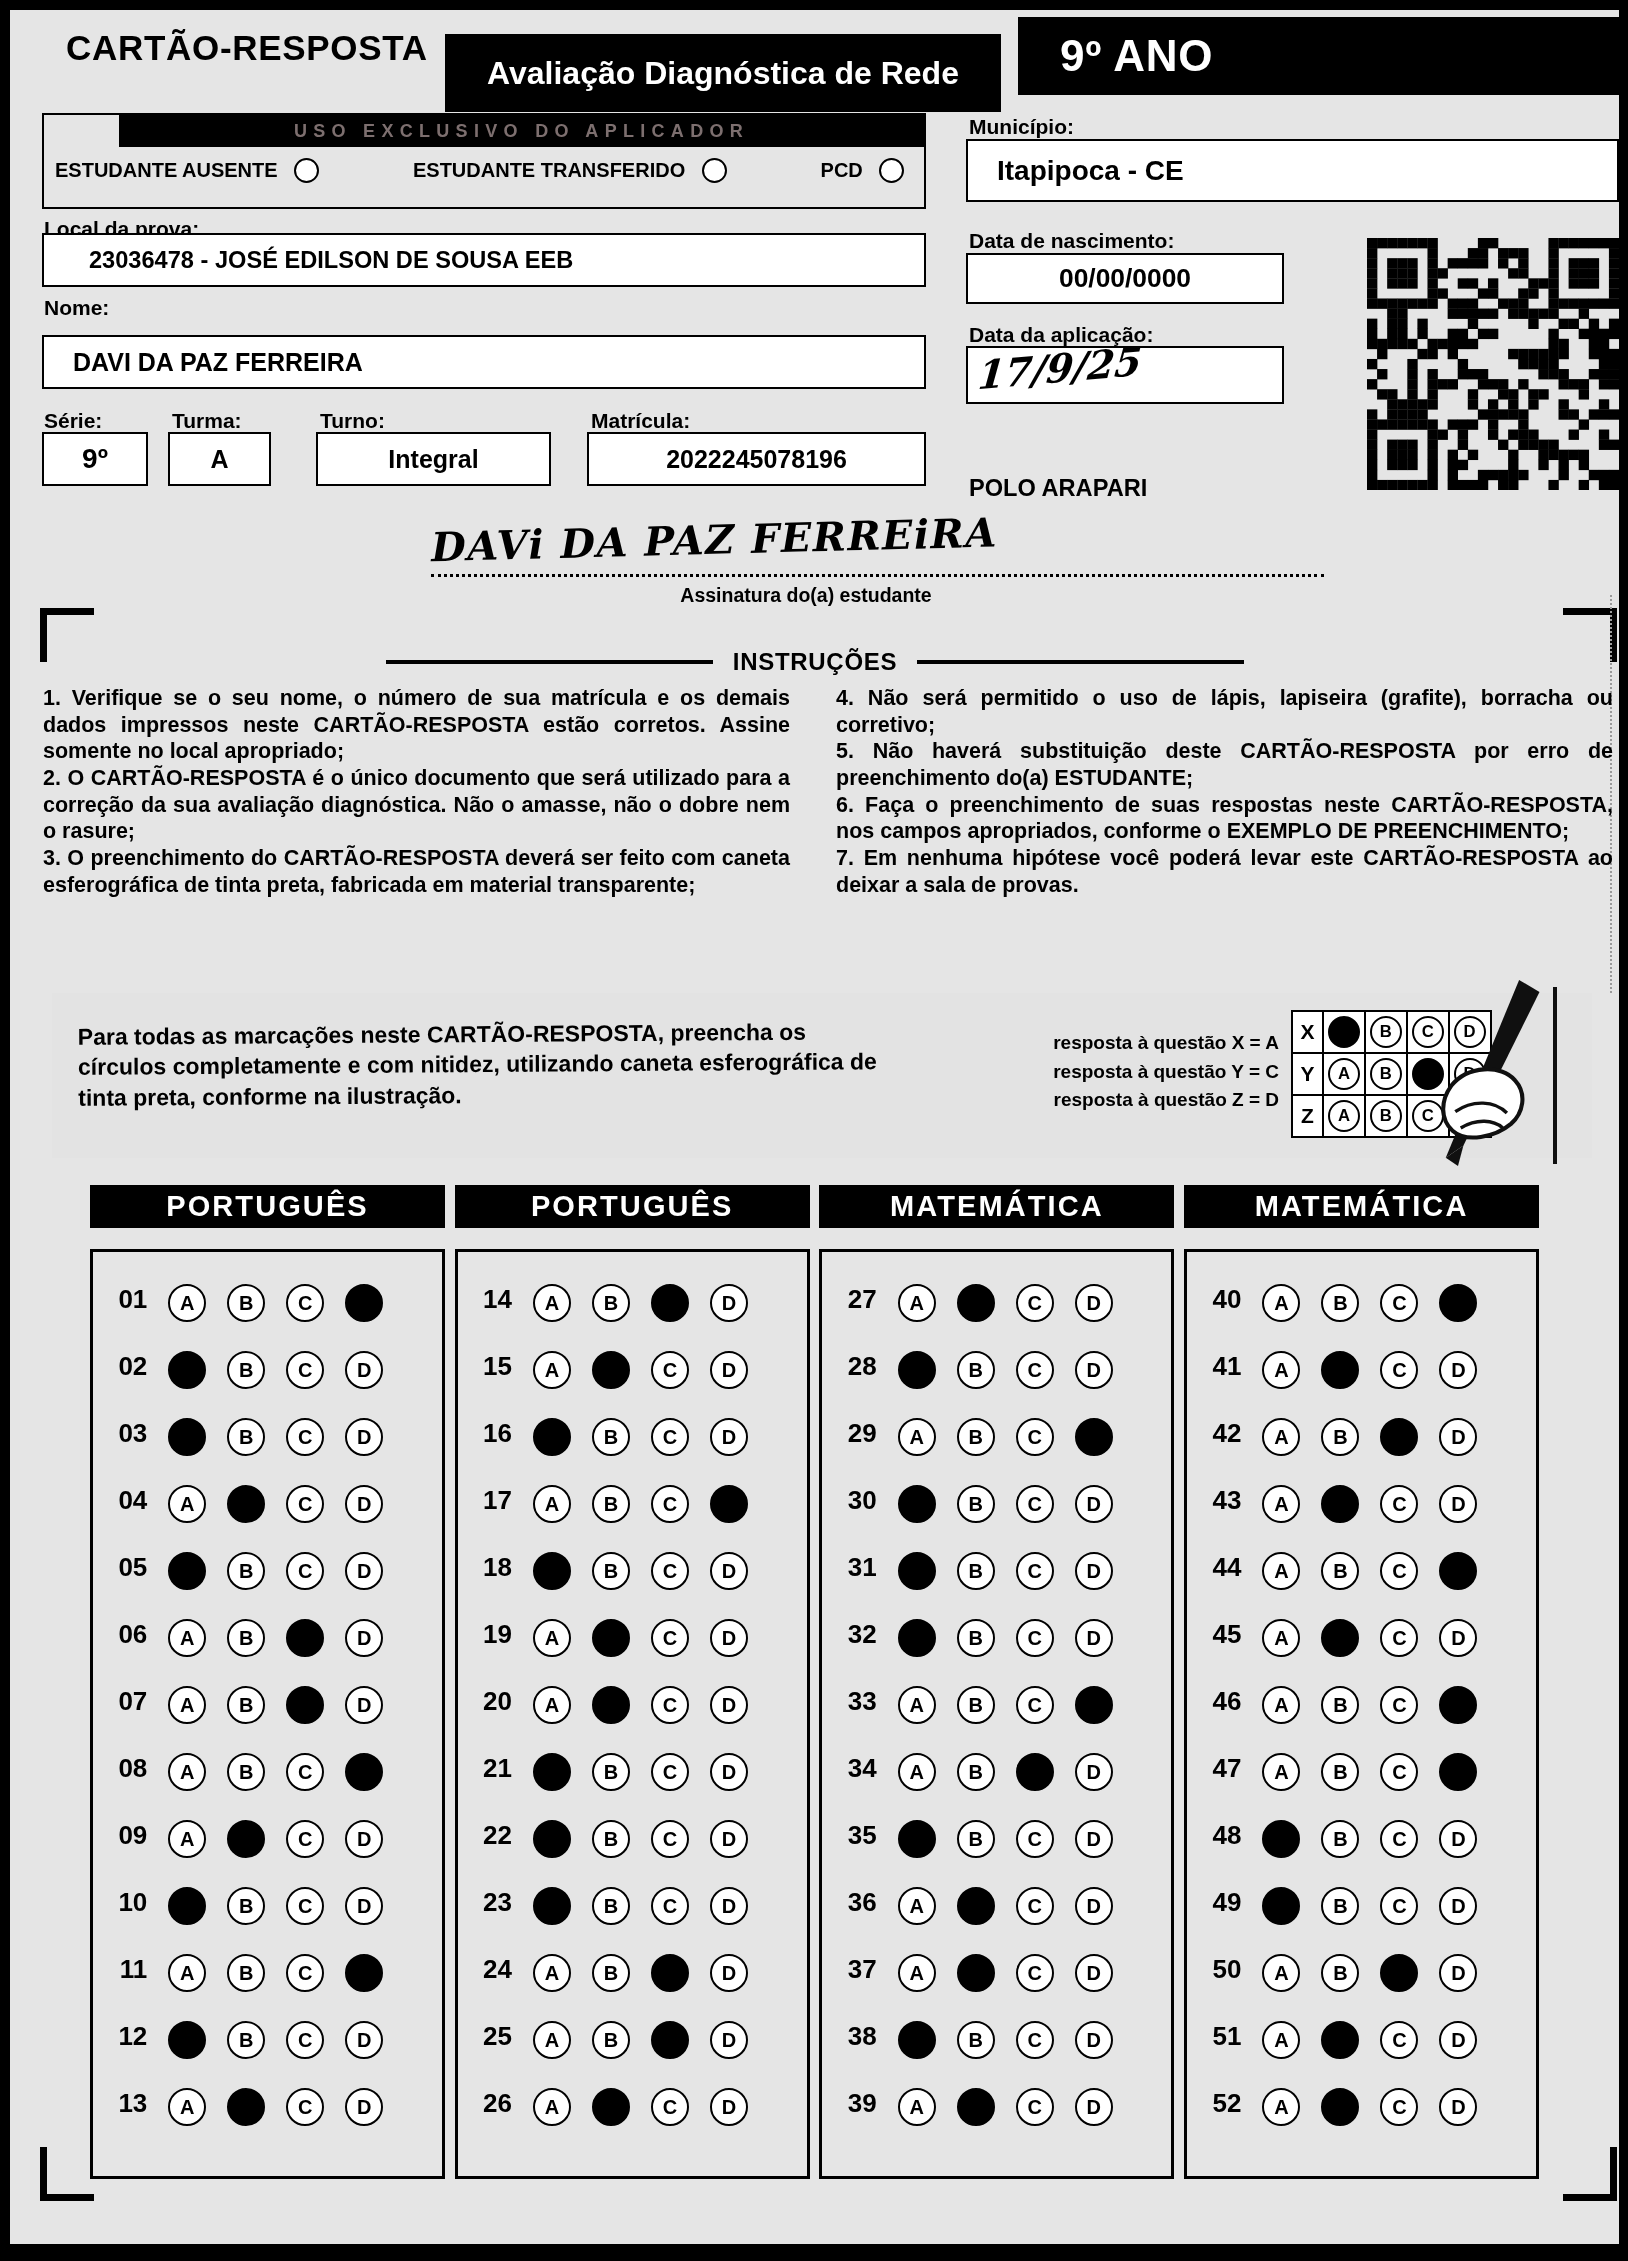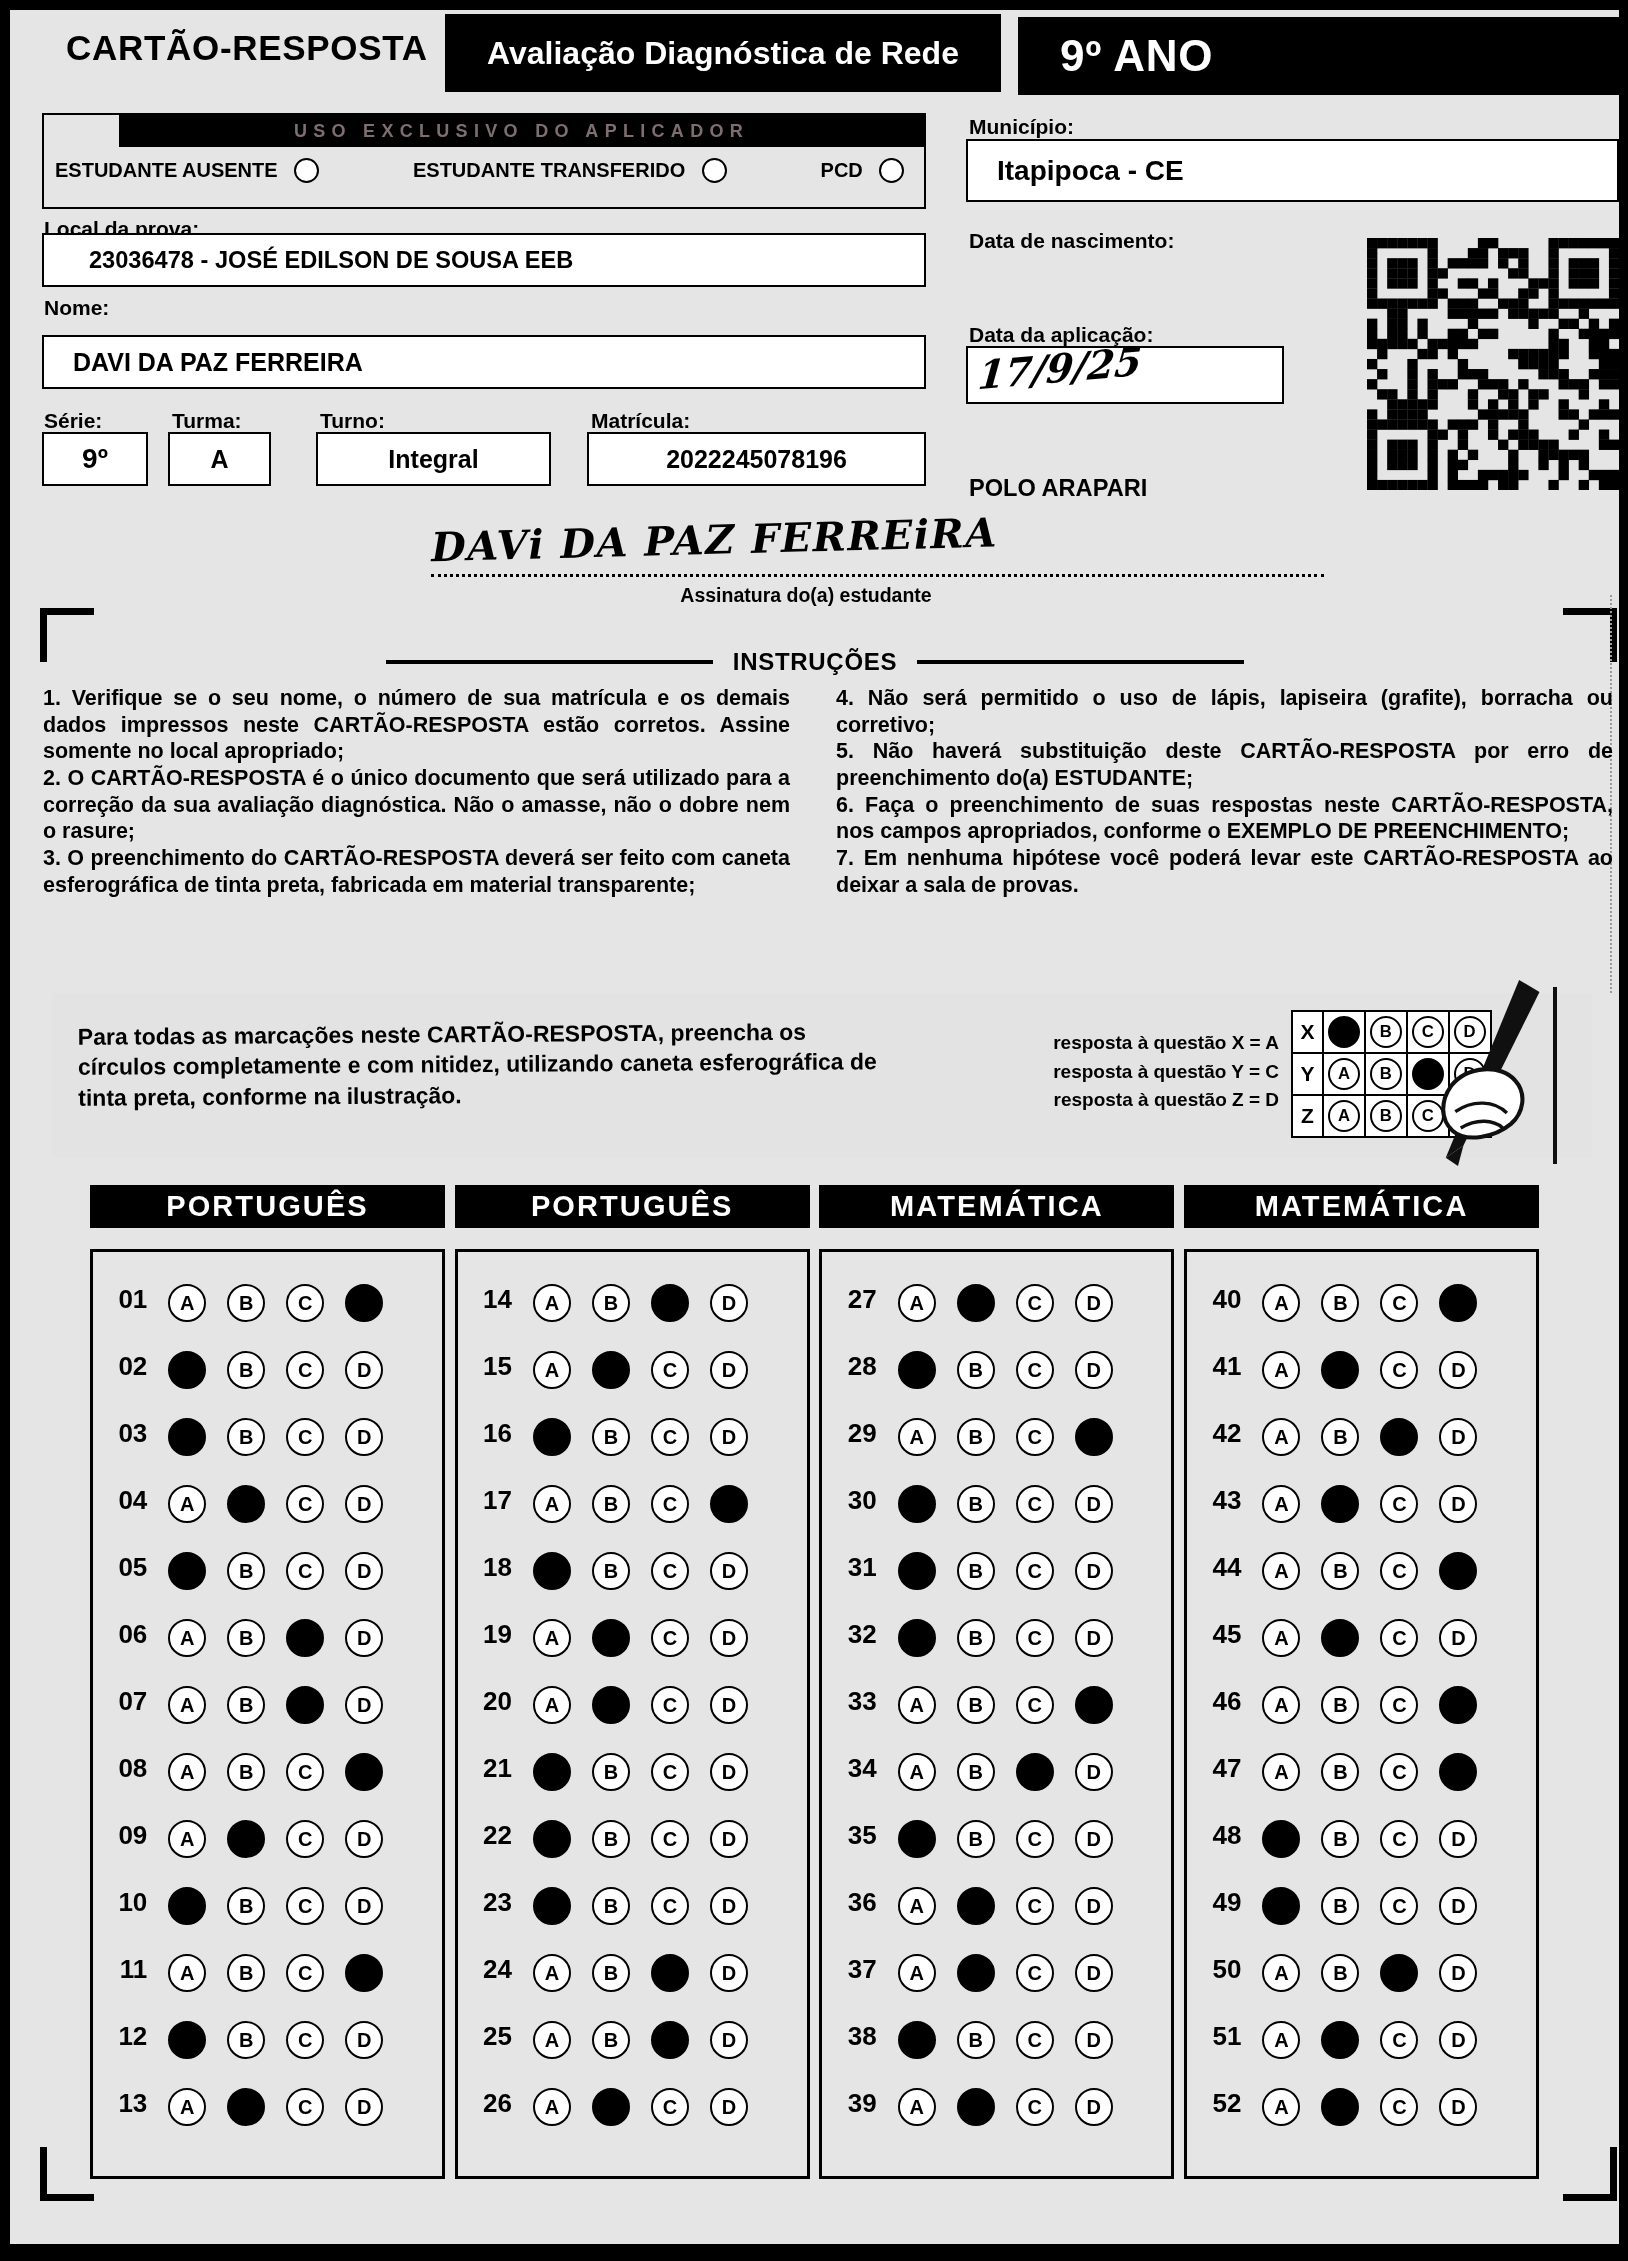--- a/index.html
+++ b/index.html
@@ -9,21 +9,21 @@
     font-family: "Liberation Sans", sans-serif; color: #000; overflow: hidden;
   }
   .frame { position: absolute; background: #000; }
   .frame.top { left:0; top:0; width:100%; height:9.7px; }
   .frame.left { left:0; top:0; width:9.7px; height:100%; }
   .frame.right { right:0; top:0; width:9.7px; height:100%; }
   .frame.bottom { left:0; bottom:0; width:100%; height:16.7px; }
 
   
   .hdr-title { position:absolute; left:66px; top:28px; font-size:35px; font-weight:bold; letter-spacing:0.7px; }
-  .hdr-sub { position:absolute; left:445px; top:14px; width:556px; height:78px; background:#000; color:#fff;
+  .hdr-sub { position:absolute; left:445px; top:34px; width:556px; height:78px; background:#000; color:#fff;
              display:flex; align-items:center; justify-content:center; font-size:32px; font-weight:bold; }
   .hdr-grade { position:absolute; left:1018px; top:16.7px; width:601px; height:78px; background:#000; color:#fff;
              display:flex; align-items:center; font-size:44px; font-weight:bold; padding-left:42px; letter-spacing:0.7px; }
 
   
   .aplicador-box { position:absolute; left:42px; top:113px; width:884px; height:96px; border:2.8px solid #000; }
   .aplicador-bar { margin-left:75px; height:32px; background:#000; color:#7d6f6f; display:flex; align-items:center;
                    justify-content:center; font-size:18px; font-weight:bold; letter-spacing:6.3px; }
   .status-row { display:flex; justify-content:space-between; align-items:center; padding:11px 19.5px 0 11px; }
   .status-item { display:flex; align-items:center; gap:16.7px; }
@@ -155,20 +155,23 @@
   <div class="f-box" style="left:587px; top:432px; width:339px; height:54px;">
     <span class="f-val ctr">2022245078196</span>
   </div>
 
   <div class="f-label" style="left:969px; top:115px;">Município:</div>
   <div class="f-box" style="left:966px; top:139px; width:653px; height:63px;">
     <span class="f-val pl" style="font-size:28px;">Itapipoca - CE</span>
   </div>
 
   <div class="f-label" style="left:969px; top:229px;">Data de nascimento:</div>
+  <div class="f-box" style="left:966px; top:253px; width:318px; height:51px;">
+    <span class="f-val ctr" style="font-size:26.4px;">00/00/0000</span>
+  </div>
 
   <div class="f-label" style="left:969px; top:323px;">Data da aplicação:</div>
   <div class="f-box" style="left:966px; top:346px; width:318px; height:58px; position:absolute;">
     <span class="handwriting date-hand">17/9/25</span>
   </div>
 
   <div class="qr"><svg width="252" height="252" viewBox="0 0 362 362">
         <rect x="0.00" y="0.00" width="14.88" height="14.88" fill="#000"></rect>
         <rect x="14.48" y="0.00" width="14.88" height="14.88" fill="#000"></rect>
         <rect x="28.96" y="0.00" width="14.88" height="14.88" fill="#000"></rect>

